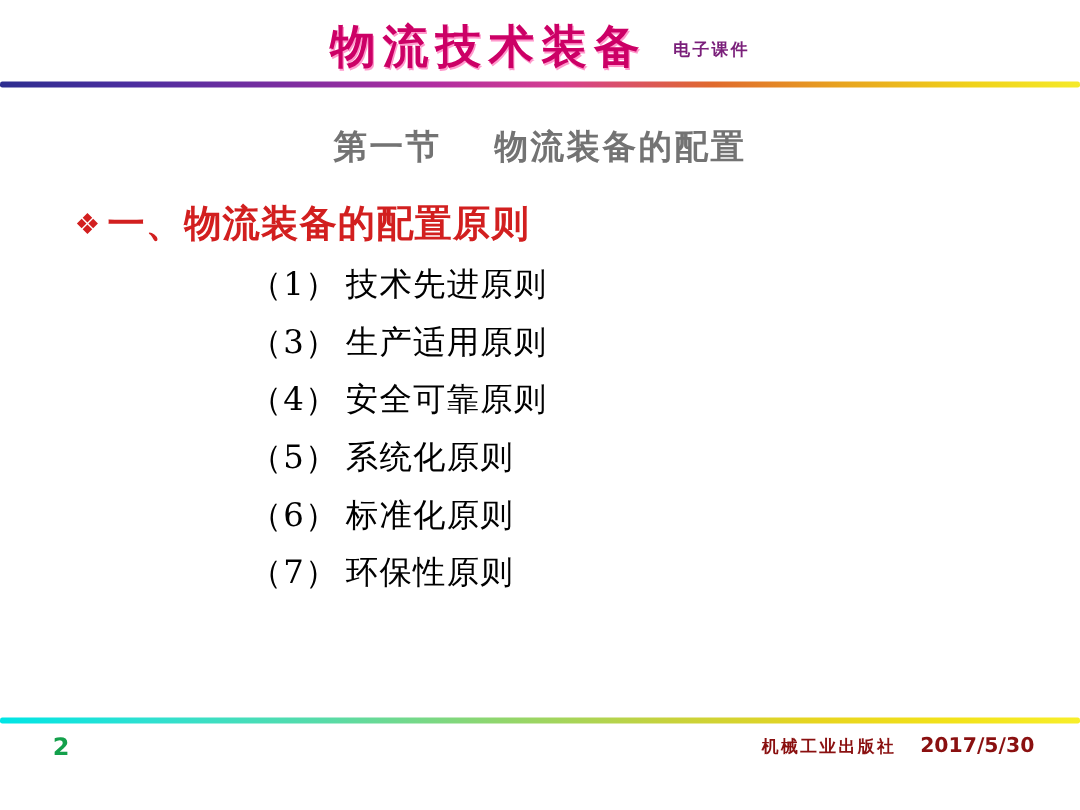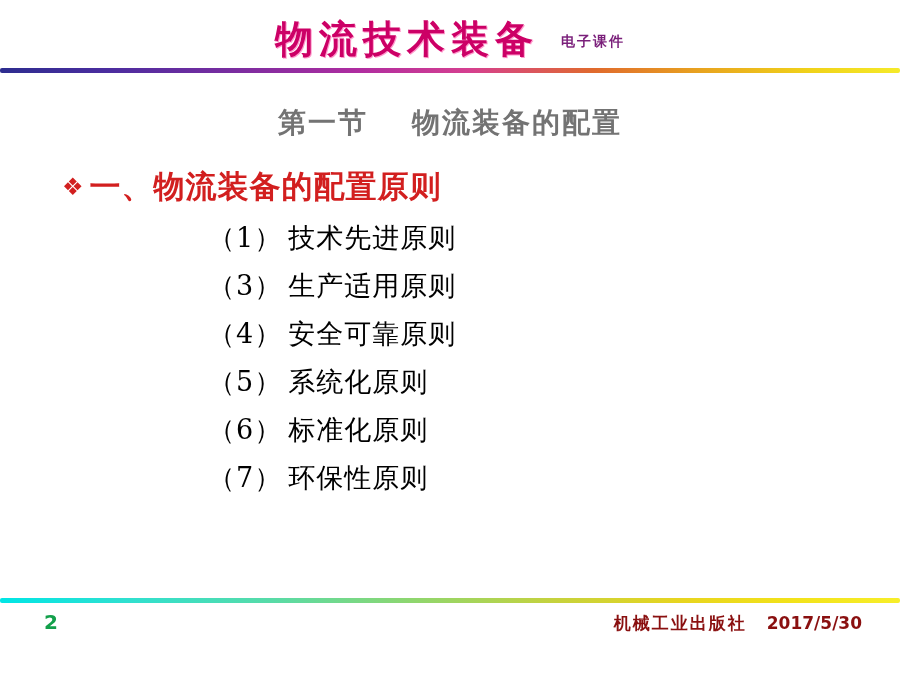--- a/index.html
+++ b/index.html
@@ -163,21 +163,21 @@
     color: #13a04b;
   }
   .footer-right {
     position: absolute;
     right: 38px;
     top: 612px;
     white-space: nowrap;
   }
   .publisher {
     font-family: "DejaVu Serif", serif;
-    font-size: 17px;
+    font-size: 14px;
     font-weight: bold;
     color: #8a1010;
     letter-spacing: 2px;
   }
   .date {
     font-family: "DejaVu Sans", sans-serif;
     font-size: 17px;
     font-weight: bold;
     color: #8a1010;
     margin-left: 16px;

